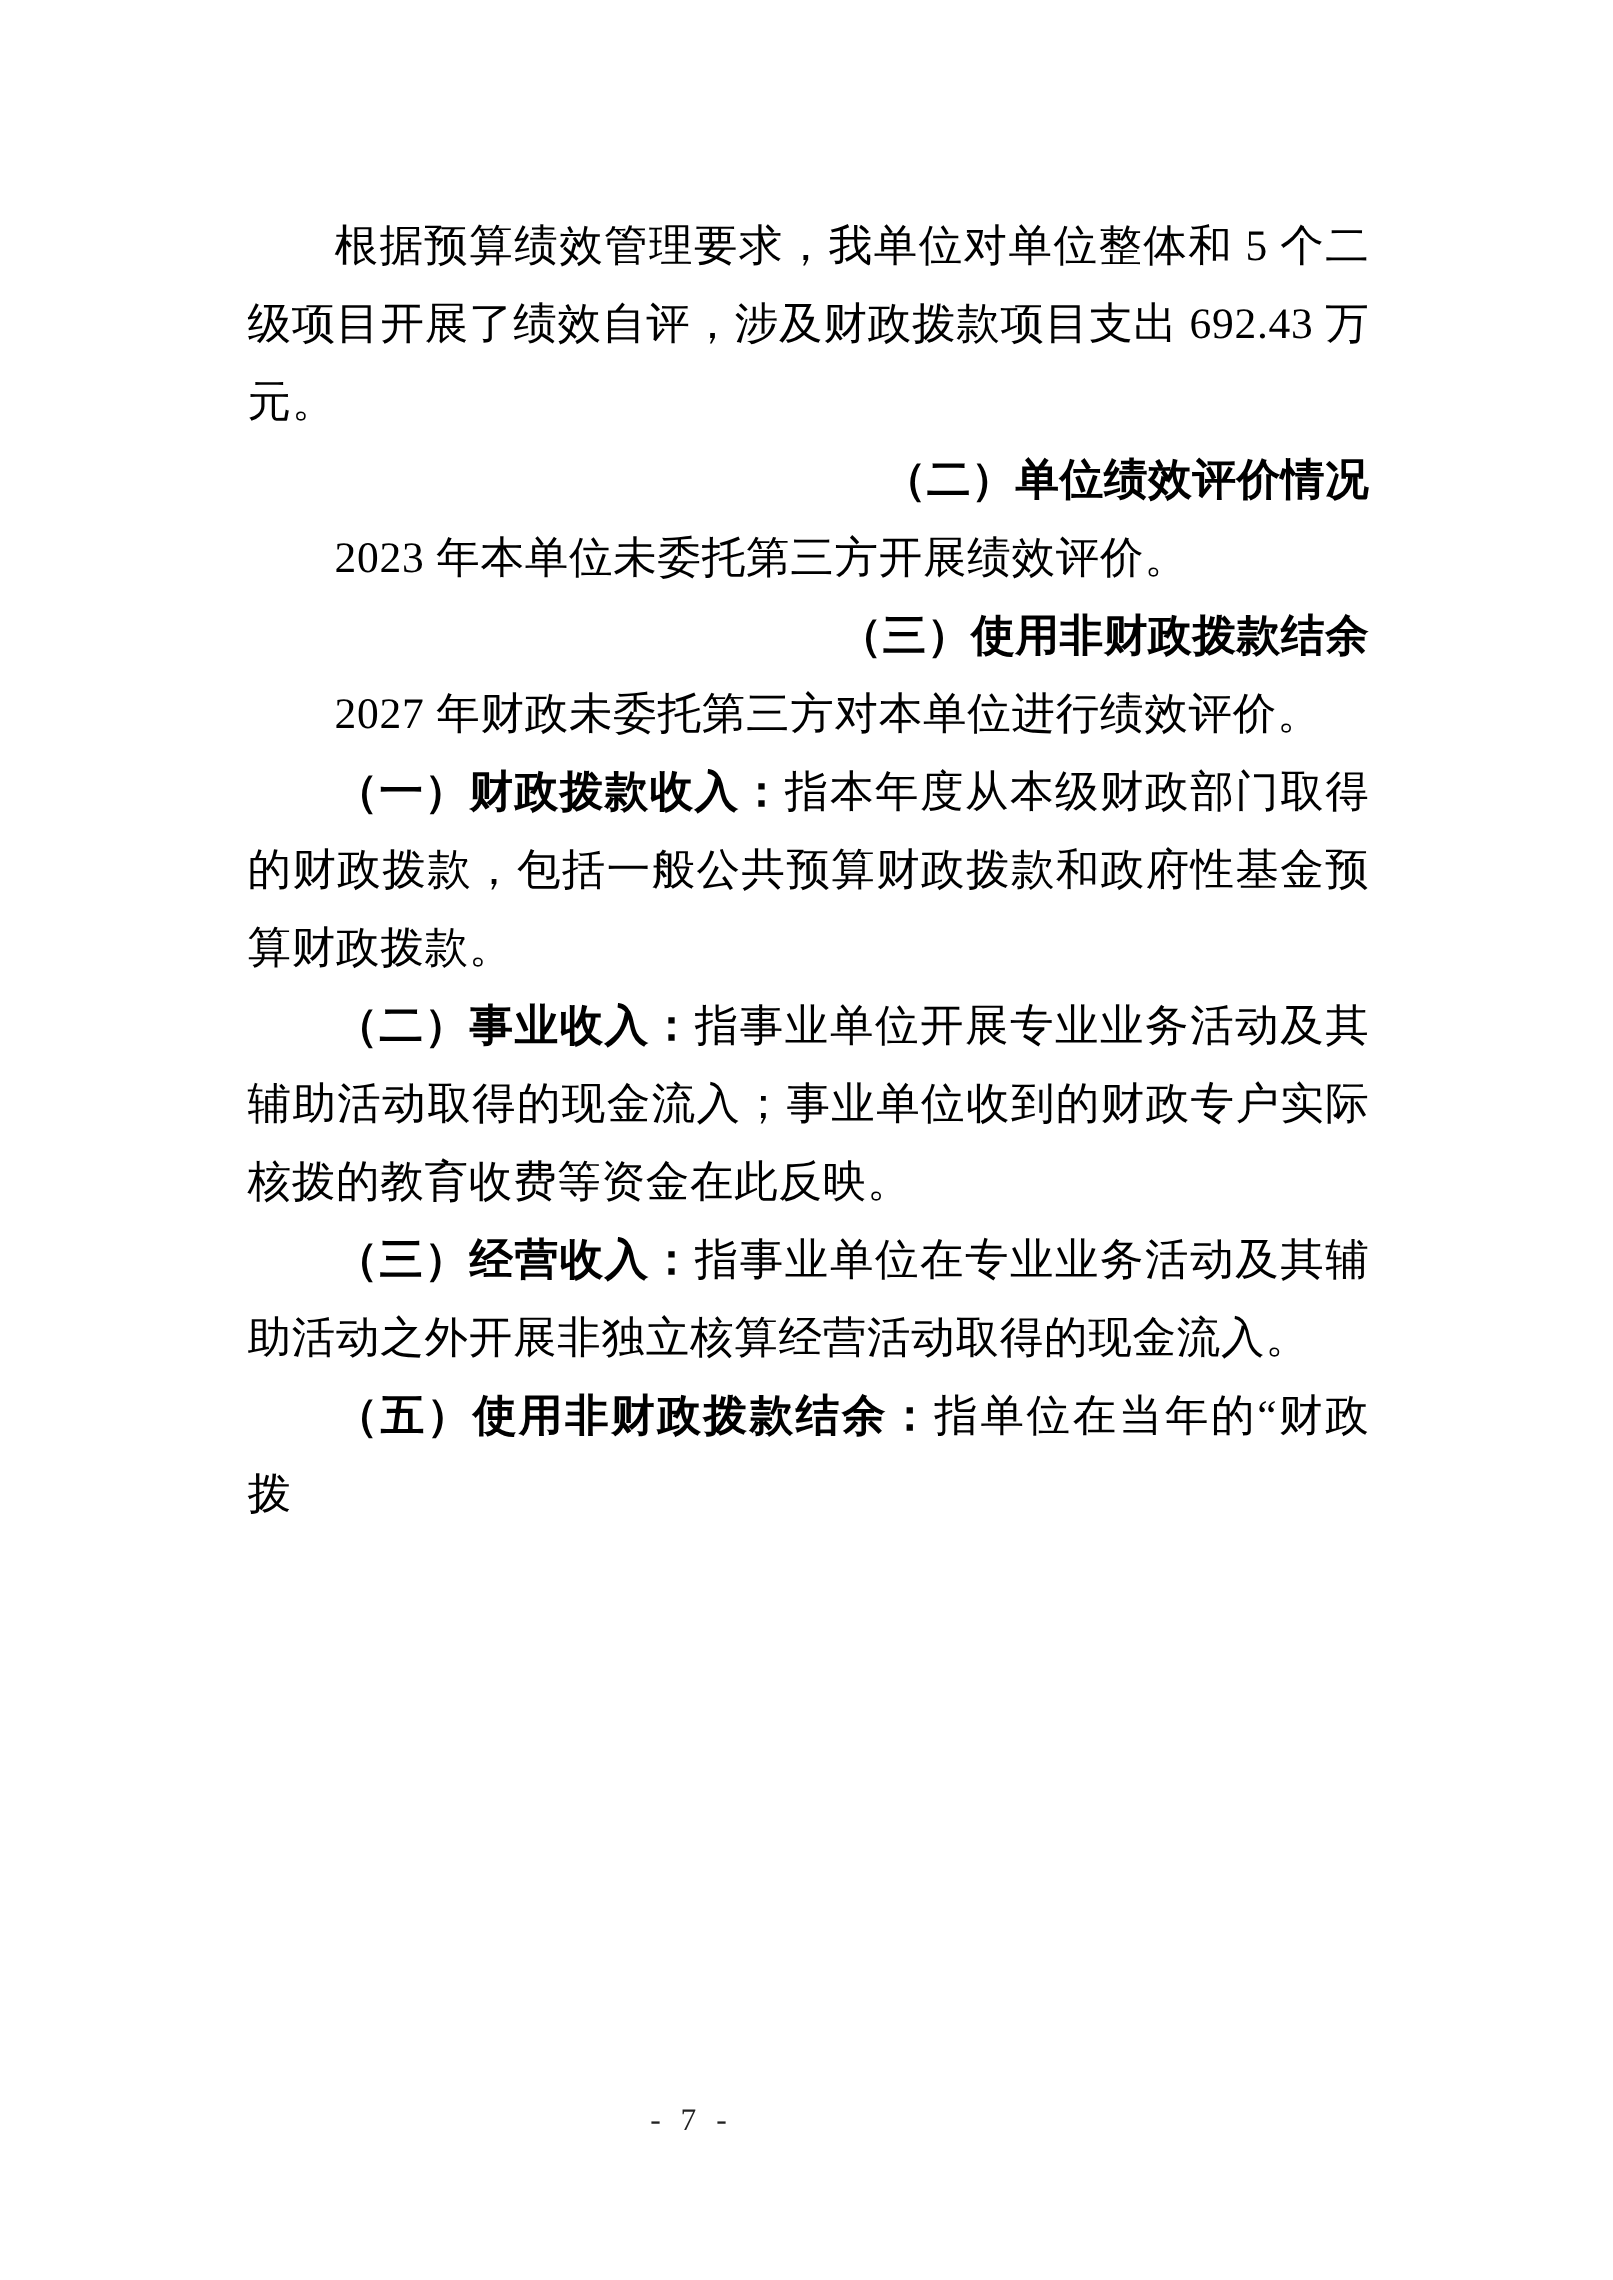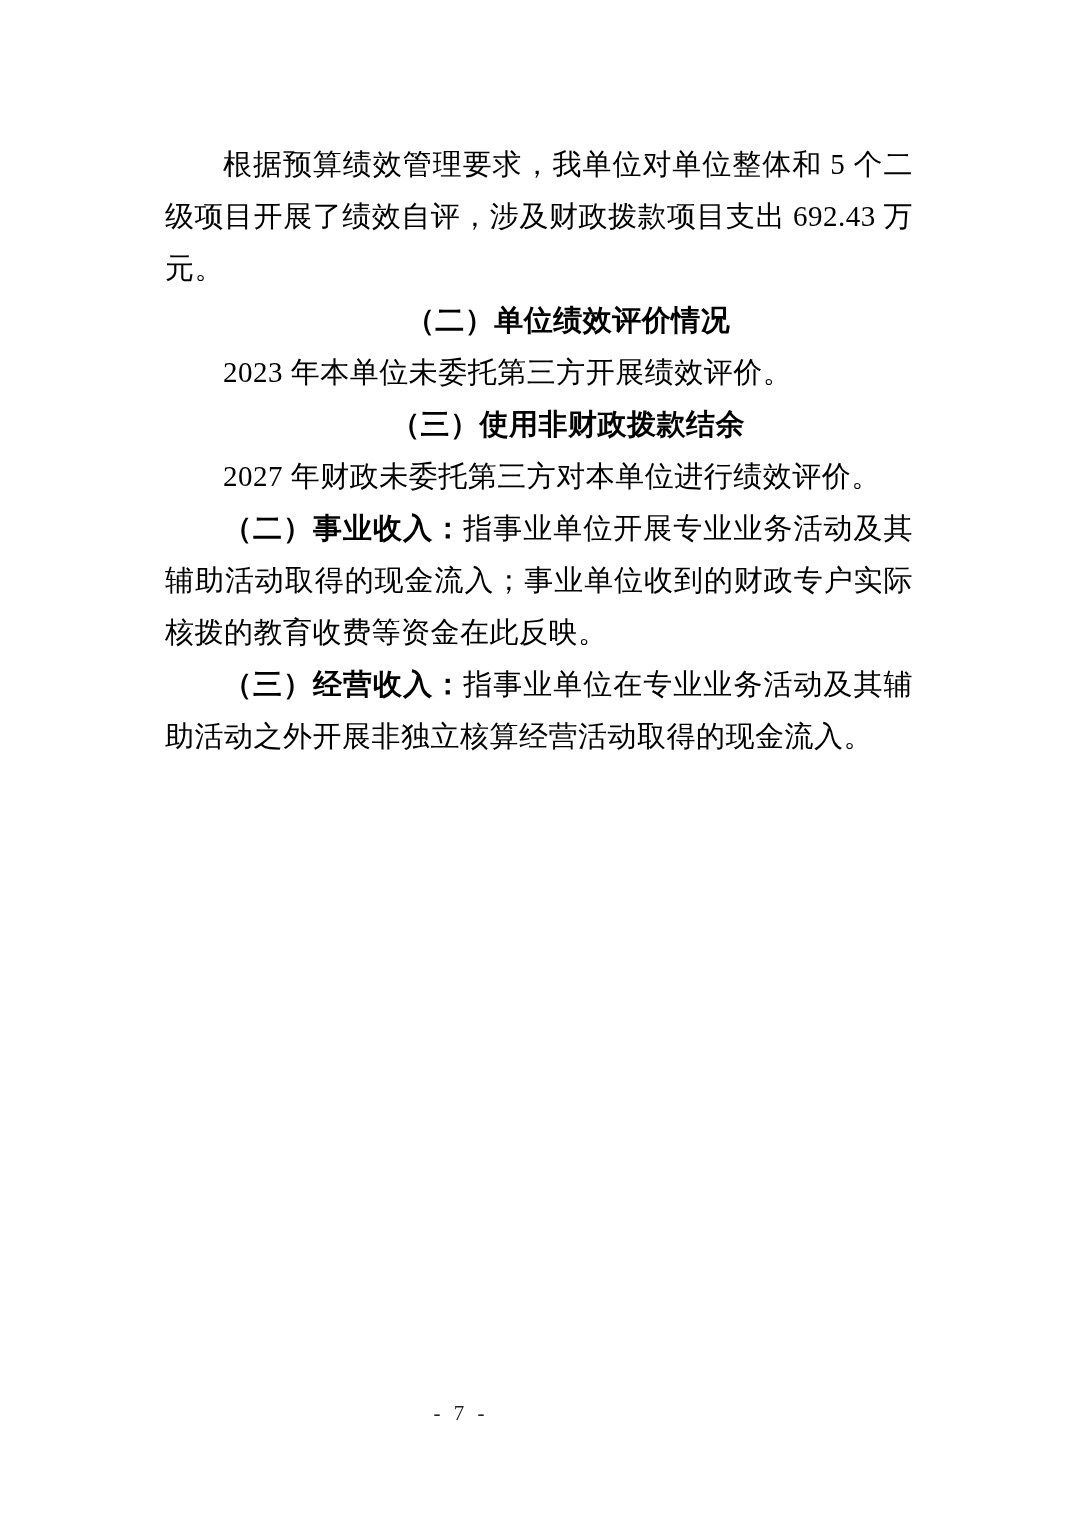--- a/index.html
+++ b/index.html
@@ -27,21 +27,21 @@
     font-size: 29px;
     line-height: 52px;
     text-indent: 2em;
     text-align: justify;
     text-justify: inter-character;
     letter-spacing: 0.5px;
     word-break: break-all;
   }
   .sub-heading {
     font-weight: bold;
-    text-align: center;
+    text-align: right;
   }
   .section-heading {
     font-weight: bold;
     font-family: "DejaVu Sans", "Liberation Sans", sans-serif;
     text-align: left;
     letter-spacing: 1px;
   }
   .term {
     font-weight: bold;
   }
@@ -67,27 +67,33 @@
 
     <p class="sub-heading">（二）单位绩效评价情况</p>
 
     <p class="para">2023 年本单位未委托第三方开展绩效评价。</p>
 
     <p class="sub-heading">（三）使用非财政拨款结余</p>
 
     <p class="para">2027 年财政未委托第三方对本单位进行绩效评价。</p>
 
 
+    <p class="para">
+      <span class="term">（一）财政拨款收入：</span><span>指本年度从本级财政部门取得的财政拨款，包括一般公共预算财政拨款和政府性基金预算财政拨款。</span>
+    </p>
 
     <p class="para">
       <span class="term">（二）事业收入：</span><span>指事业单位开展专业业务活动及其辅助活动取得的现金流入；事业单位收到的财政专户实际核拨的教育收费等资金在此反映。</span>
     </p>
 
     <p class="para">
       <span class="term">（三）经营收入：</span><span>指事业单位在专业业务活动及其辅助活动之外开展非独立核算经营活动取得的现金流入。</span>
     </p>
 
 
+    <p class="para">
+      <span class="term">（五）使用非财政拨款结余：</span><span>指单位在当年的“财政拨</span>
+    </p>
 
   </div>
 
   <div class="page-footer">- 7 -</div>
 </div>
 
 </body></html>

